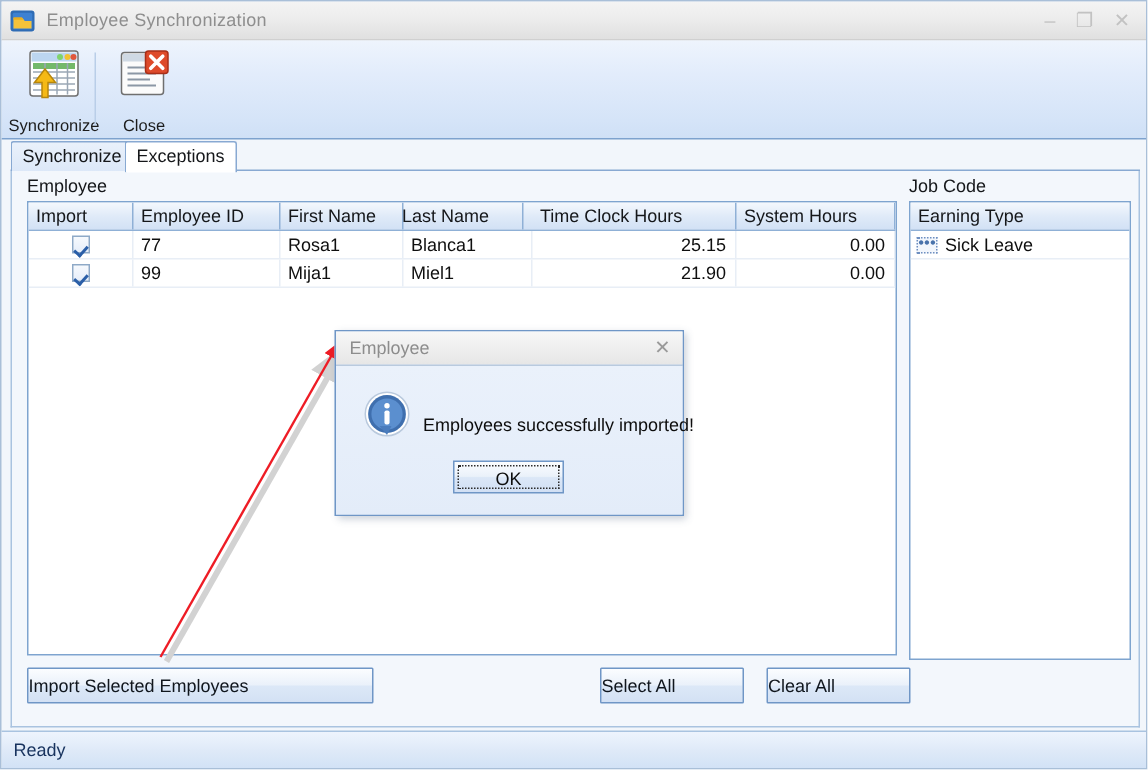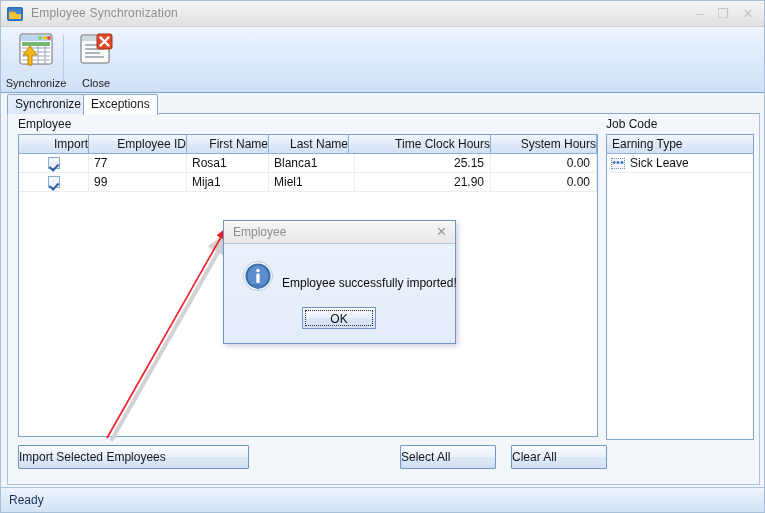--- a/index.html
+++ b/index.html
@@ -113,21 +113,20 @@
     background: #ffffff;
     border: 1px solid #7ea4cf;
     box-sizing: border-box;
     overflow: hidden;
   }
   #emp-head {
     position: relative; height: 19px;
     background: linear-gradient(to bottom,#f4f8fd 0%, #dfeaf8 52%, #d2e1f5 100%);
     border-bottom: 1px solid #8fb0d6;
     box-sizing: border-box;
-    text-align: right;
   }
   #emp-head .hc {
     position: absolute; top: 0; height: 18px;
     font-size: 12px; color: #15171a;
     padding-left: 5px;
     line-height: 18px;
     box-sizing: border-box;
     border-right: 1px solid #8fb0d6;
     white-space: nowrap;
     overflow: hidden;
@@ -427,20 +426,20 @@
       <span id="info-icon">
         <svg width="34" height="38" viewBox="0 0 34 38">
           <circle cx="17" cy="16" r="14.5" fill="#ffffff" stroke="#b9c9dd"></circle>
           <circle cx="17" cy="16" r="12.6" fill="#3f6fae"></circle>
           <circle cx="17" cy="16" r="10.4" fill="#5b8fcf"></circle>
           <path d="M12 24 L17 30 L20 24 z" fill="#4a7cbd"></path>
           <circle cx="17" cy="10.5" r="1.8" fill="#ffffff"></circle>
           <rect x="15.3" y="13.6" width="3.4" height="9.4" rx="1.3" fill="#ffffff"></rect>
         </svg>
       </span>
-      <div id="dlg-msg">Employee successfully imported!</div>
+      <div id="dlg-msg">Employees successfully imported!</div>
       <div id="dlg-ok">
         <div id="dlg-ok-inner">OK</div>
       </div>
     </div>
   </div>
 
 </div>
 
 </body></html>

